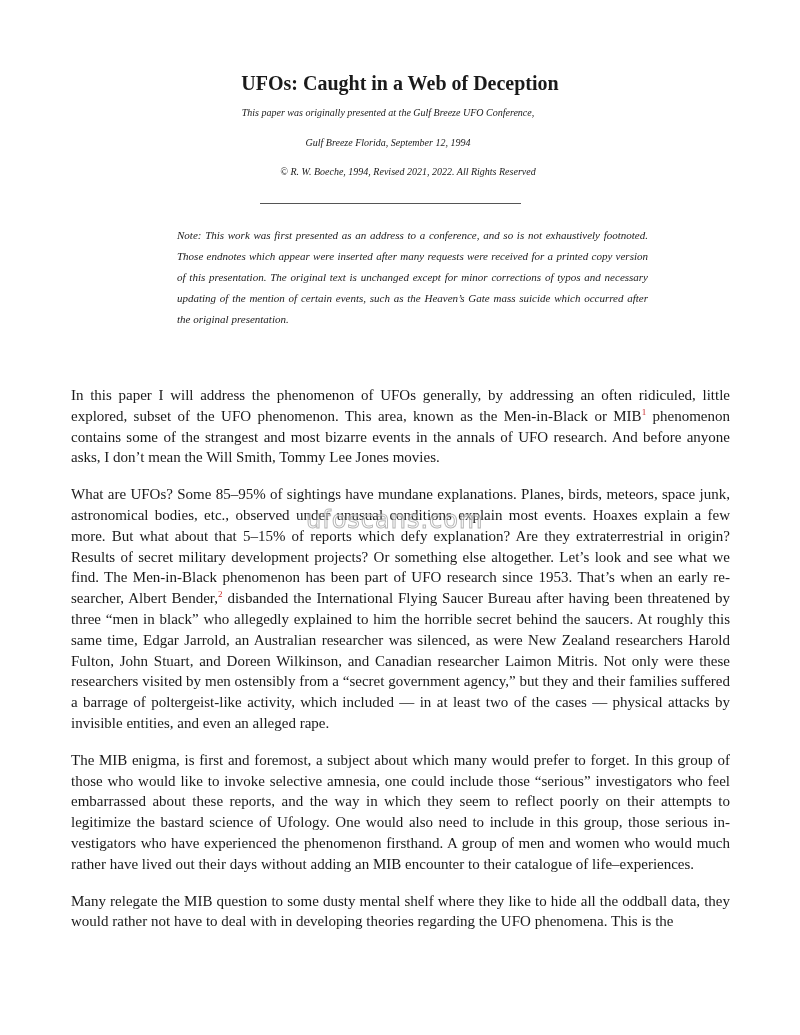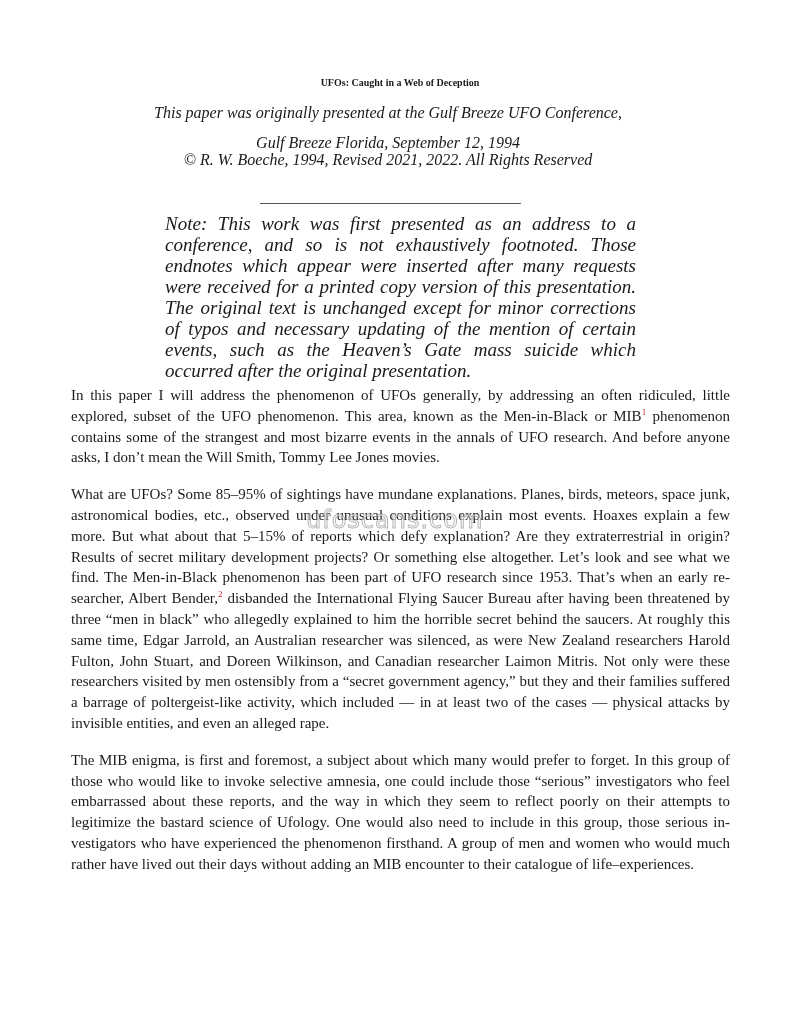--- a/index.html
+++ b/index.html
@@ -3,37 +3,37 @@
   <meta charset="utf-8">
   <style>
     html, body { margin: 0; padding: 0; background: #ffffff; }
     body {
       width: 800px; height: 1035px; position: relative; overflow: hidden;
       font-family: "Liberation Serif", "DejaVu Serif", serif;
       color: #1a1a1a;
     }
     .title {
       position: absolute; left: 0; width: 800px; top: 73px;
-      text-align: center; font-weight: bold; font-size: 10px; line-height: 20px;
+      text-align: center; font-weight: bold; font-size: 20px; line-height: 20px;
     }
     .subtitle {
       position: absolute; left: 0; width: 776px;
-      text-align: center; font-style: italic; font-size: 16px; line-height: 20px;
+      text-align: center; font-style: italic; font-size: 10px; line-height: 20px;
     }
     .sub1 { top: 103px; }
     .sub2 { top: 133px; }
-    .sub3 { top: 150px; }
+    .sub3 { top: 162px; padding-left: 20px; }
     .rule {
       position: absolute; left: 260px; width: 261px; top: 203px;
       height: 0; border-top: 1px solid #555;
     }
     .note {
       position: absolute; left: 165px; width: 471px; top: 213px;
-      font-style: italic; font-size: 19px; line-height: 21px;
-      text-align: justify; margin: 0;
+      font-style: italic; font-size: 11px; line-height: 21px;
+      text-align: justify; margin: 12px;
     }
     .body {
       position: absolute; left: 71px; width: 659px; top: 369px;
       font-size: 15px; line-height: 20.8px;
     }
     .body p { margin: 16px 0 10px 0; text-align: justify; hyphens: manual; }
     .fn { color: #c62828; font-size: 9px; vertical-align: super; line-height: 0; }
     .watermark {
       position: absolute; left: 306px; top: 506px; width: 200px;
       font-family: "DejaVu Sans", sans-serif; font-size: 24px; letter-spacing: 1px;
@@ -50,16 +50,17 @@
   <div class="subtitle sub1">This paper was originally presented at the Gulf Breeze UFO Conference,</div>
   <div class="subtitle sub2">Gulf Breeze Florida, September 12, 1994</div>
   <div class="subtitle sub3">© R. W. Boeche, 1994, Revised 2021, 2022. All Rights Reserved</div>
   <div class="rule"></div>
   <p class="note">Note: This work was first presented as an address to a conference, and so is not exhaustively footnoted. Those endnotes which appear were inserted after many requests were received for a printed copy version of this presentation. The original text is unchanged except for minor corrections of typos and necessary updating of the mention of certain events, such as the Heaven’s Gate mass suicide which occurred after the original presentation.</p>
 
   <div class="body">
     <p><span>In this paper I will address the phenomenon of UFOs generally, by addressing an often ridiculed, little explored, subset of the UFO phenomenon. This area, known as the Men-in-Black or MIB</span><sup class="fn" style="color: rgb(198, 40, 40);">1</sup><span> phenomenon contains some of the strangest and most bizarre events in the annals of UFO research. And before anyone asks, I don’t mean the Will Smith, Tommy Lee Jones movies.</span></p>
     <p><span>What are UFOs? Some 85–95% of sightings have mundane explanations. Planes, birds, meteors, space junk, astronomical bodies, etc., observed under unusual conditions explain most events. Hoaxes explain a few more. But what about that 5–15% of reports which defy explanation? Are they extraterrestrial in origin? Results of secret military development projects? Or something else altogether. Let’s look and see what we find. The Men-in-Black phenomenon has been part of UFO research since 1953. That’s when an early re­searcher, Albert Bender,</span><sup class="fn" style="color: rgb(198, 40, 40);">2</sup><span> disbanded the International Flying Saucer Bureau after having been threatened by three “men in black” who allegedly explained to him the horrible secret behind the saucers. At roughly this same time, Edgar Jarrold, an Australian researcher was silenced, as were New Zealand researchers Harold Fulton, John Stuart, and Doreen Wilkinson, and Canadian researcher Laimon Mitris. Not only were these researchers visited by men ostensibly from a “secret government agency,” but they and their families suffered a barrage of poltergeist-like activity, which included — in at least two of the cases — physical attacks by invisible entities, and even an alleged rape.</span></p>
     <p>The MIB enigma, is first and foremost, a subject about which many would prefer to forget. In this group of those who would like to invoke selective amnesia, one could include those “serious” investigators who feel embarrassed about these reports, and the way in which they seem to reflect poorly on their attempts to legitimize the bastard science of Ufology. One would also need to include in this group, those serious in­vestigators who have experienced the phenomenon firsthand. A group of men and women who would much rather have lived out their days without adding an MIB encounter to their catalogue of life–experi­ences.</p>
+    <p>Many relegate the MIB question to some dusty mental shelf where they like to hide all the oddball data, they would rather not have to deal with in developing theories regarding the UFO phenomena. This is the</p>
   </div>
 
   <div class="watermark">ufoscans.com</div>
 </div>
 
 </body></html>

